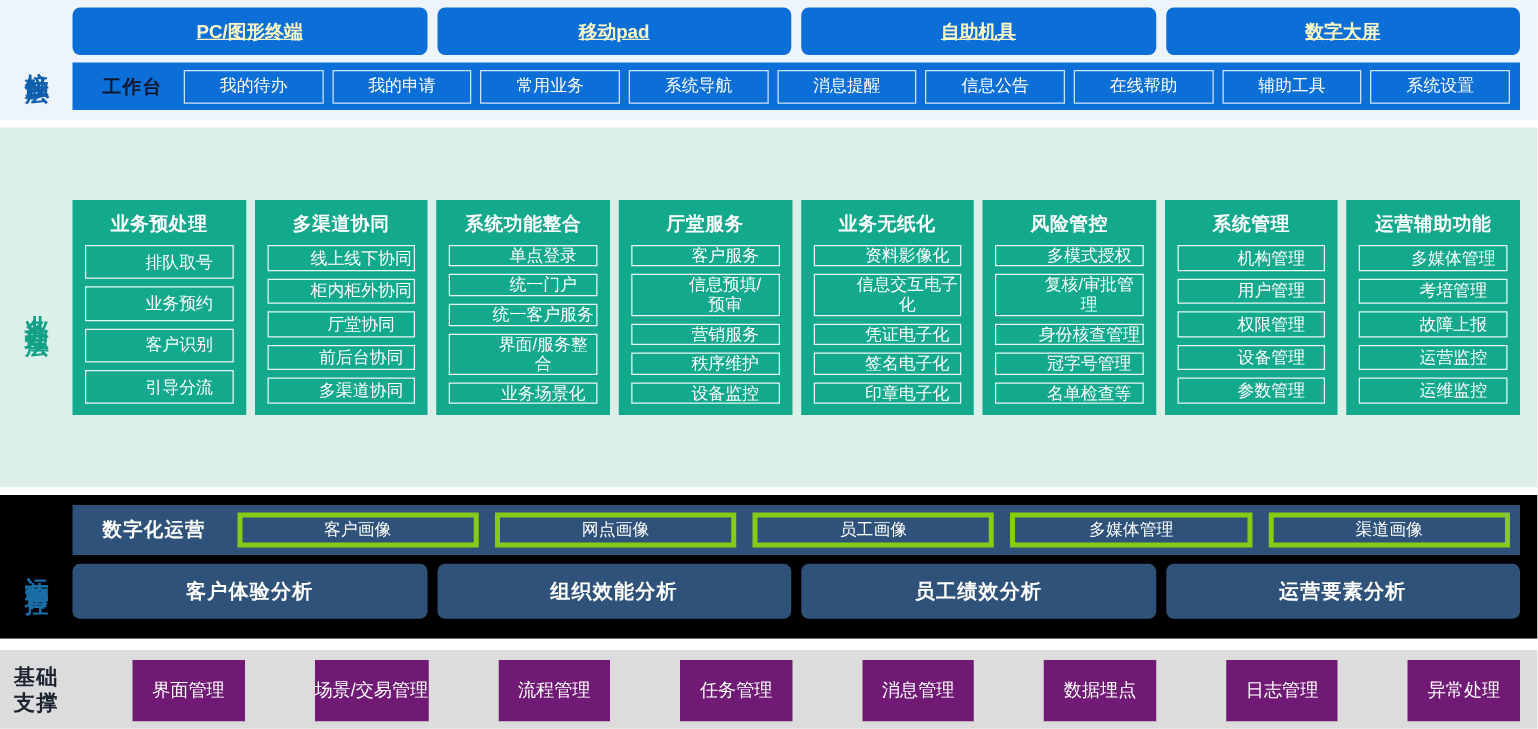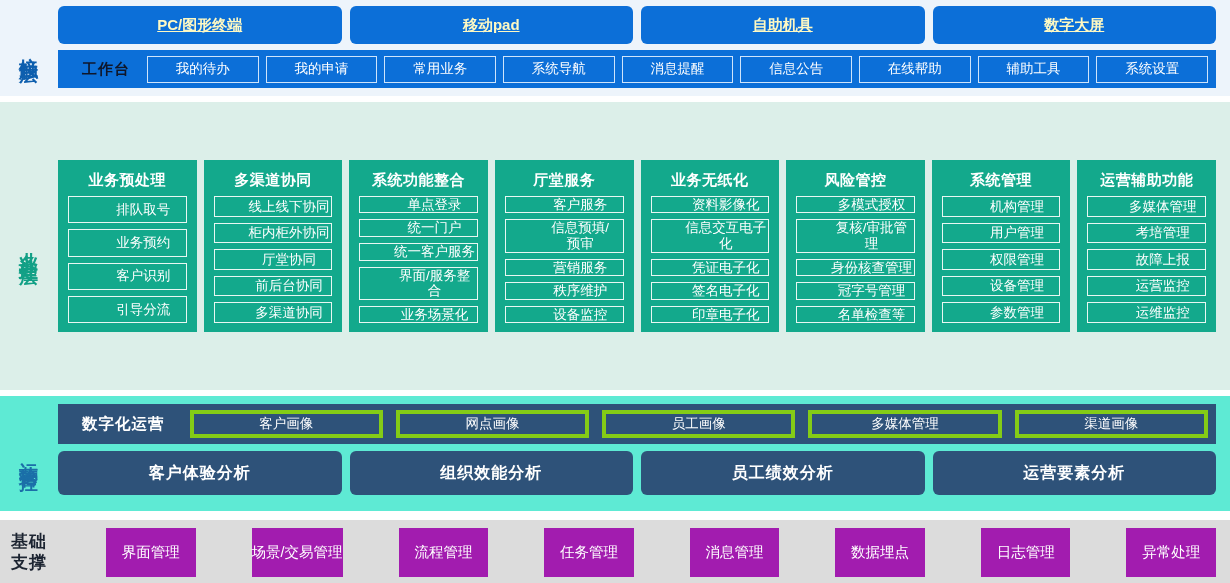--- a/index.html
+++ b/index.html
@@ -85,21 +85,21 @@
     flex: 1 1 0;
     border: 1px solid #e8f7f2;
     color: #ffffff; font-size: 13.5px;
     display: flex; align-items: center; justify-content: center;
     text-align: center; line-height: 1.15;
     white-space: pre-line;
     padding-left: 32px;
   }
 
   
-  #layer-ops { height: 115px; background: #5eead4; }
+  #layer-ops { height: 115px; background: #000000; }
   #layer-ops .band-label { color: #1b6fa8; font-size: 19px; }
   #layer-ops .band-body { padding: 8px 14px 8px 0; gap: 7px; }
   .ops-row1 {
     height: 40px;
     background: #2e5279;
     display: flex; align-items: center;
     padding: 0 8px; gap: 13px;
   }
   .ops-title {
     color: #ffffff; font-size: 15.5px; font-weight: bold;
@@ -127,21 +127,21 @@
   #layer-base { height: 65px; background: #dcdcdc; }
   #layer-base .band-label { color: #1c2431; font-size: 17px; }
   #layer-base .band-label .vtxt {
     writing-mode: horizontal-tb; text-orientation: mixed;
     letter-spacing: 1px; line-height: 1.18;
   }
   #layer-base .band-body { padding: 8px 14px 8px 0; }
   .base-row { height: 100%; display: flex; gap: 8px; }
   .base-item {
     flex: 1 1 0;
-    background: #a21caf;
+    background: #701a75;
     color: #ffffff; font-size: 14.5px;
     display: flex; align-items: center; justify-content: center;
     white-space: nowrap;
     margin-left: 48px;
   }
   .gap-2 { height: 6px; background: #ffffff; }
   .gap-3 { height: 9px; background: #ffffff; }
 </style>
 </head>
 <body>

